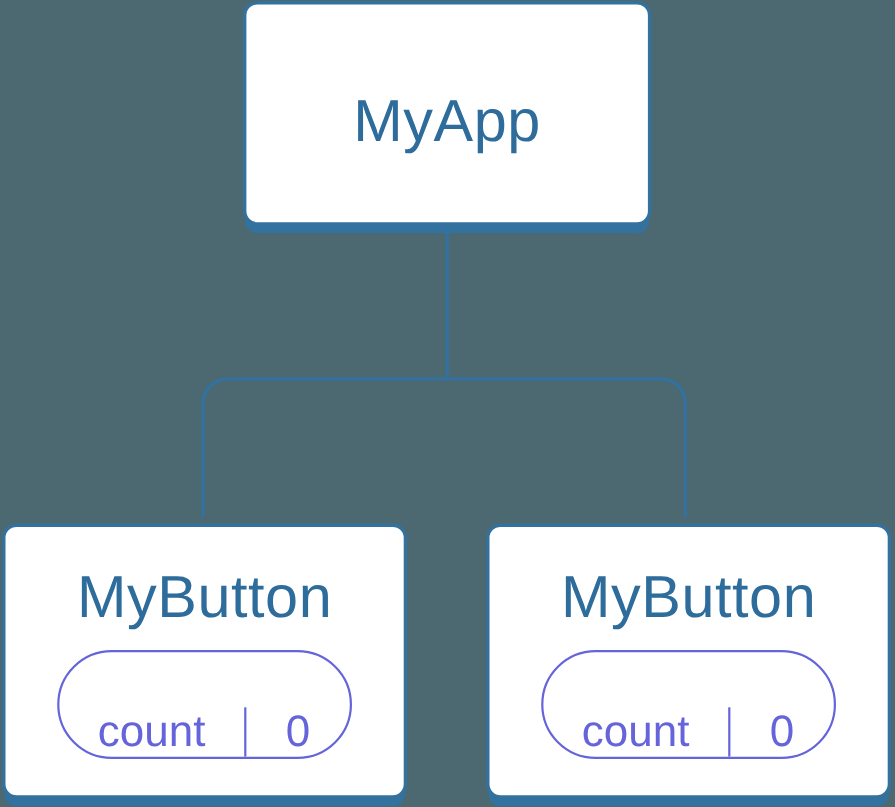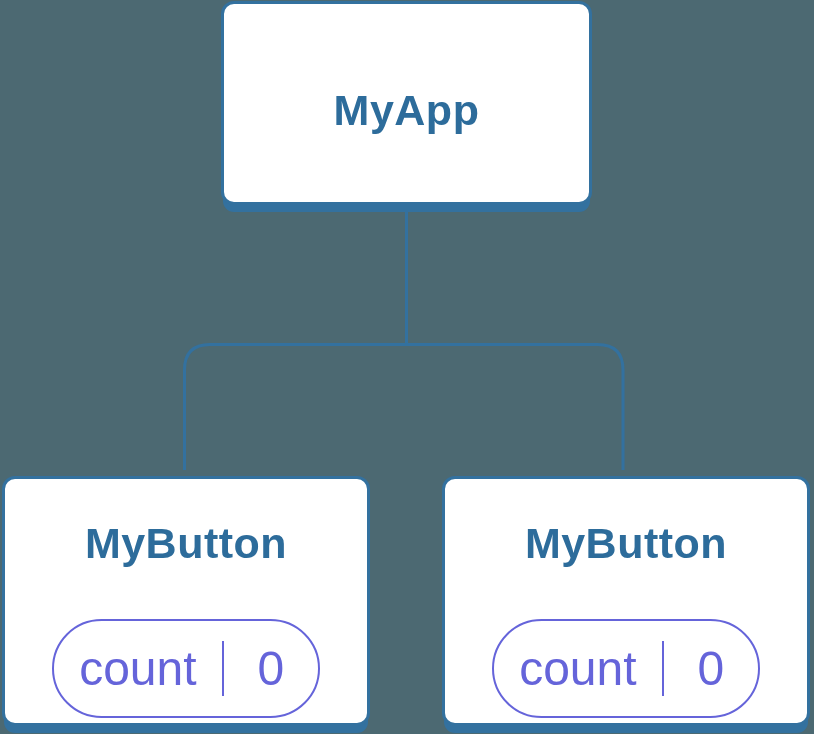--- a/index.html
+++ b/index.html
@@ -47,36 +47,36 @@
     padding-top: 14px;
   }
   .child-card {
     top: 476px;
     width: 368px; height: 250px;
   }
   .child-card.left  { left: 2px; }
   .child-card.right { left: 442px; }
   .card-title {
     color: var(--title-text);
-    font-size: 43px;
-    font-weight: 700;
+    font-size: 54px;
+    font-weight: 400;
     line-height: 48px;
     letter-spacing: 0.5px;
     white-space: nowrap;
   }
   .child-card .card-title { margin-top: 40px; }
   .state-pill {
-    margin-top: 52px;
+    margin-top: 24px;
     width: 268px; height: 99px;
     border: 2.5px solid var(--state-purple);
     border-radius: 60px;
     display: flex;
-    align-items: center;
+    align-items: flex-end;
     color: var(--state-purple);
-    font-size: 48px;
+    font-size: 40px;
     overflow: hidden;
   }
   .state-key {
     flex: 0 0 64.3%;
     display: flex;
     align-items: center;
     justify-content: center;
     border-right: 2.5px solid var(--state-purple);
   }
   .state-value {

